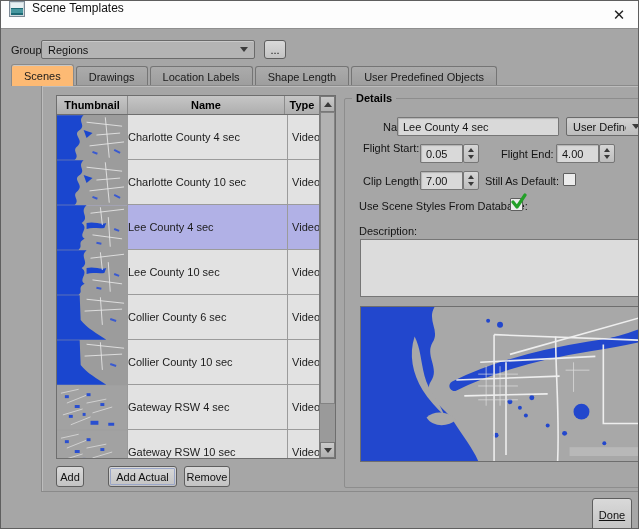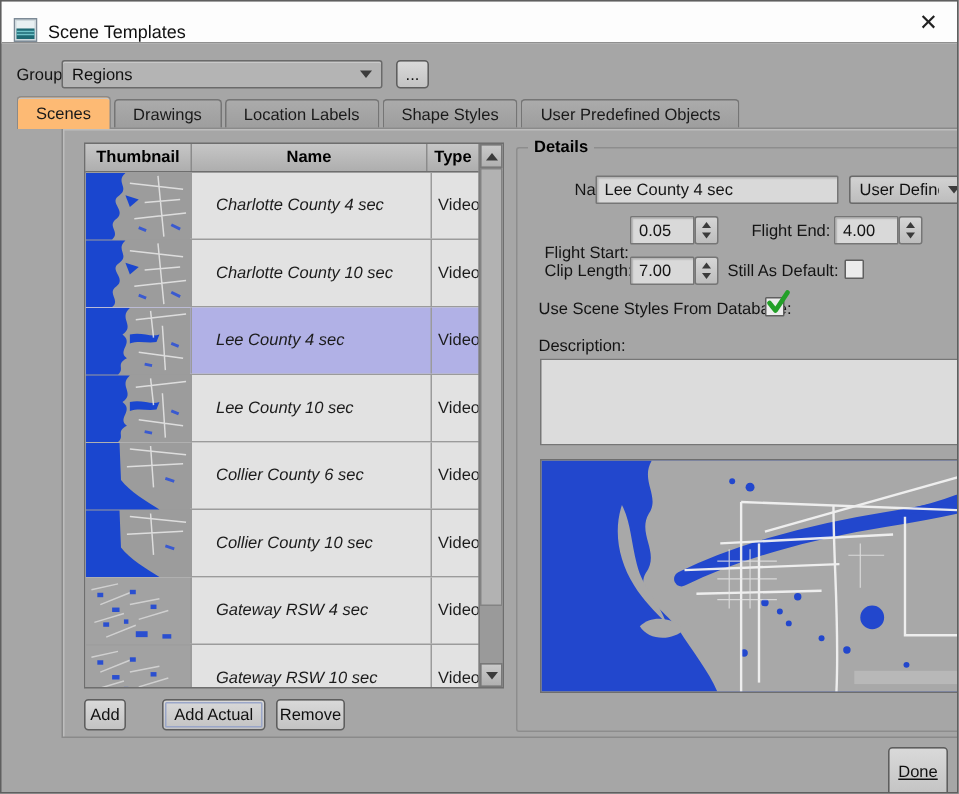--- a/index.html
+++ b/index.html
@@ -7,21 +7,21 @@
   body { font-family: "Liberation Sans", sans-serif; }
   .dialog {
     position: relative; width: 639px; height: 529px;
     background: #a6a6a6; border: 1px solid #5f5f5f;
     font-size: 11px; color: #111; overflow: hidden;
   }
   
   .titlebar {
     position:absolute; left:0; top:0; width:100%; height:28px;
     background:#fdfdfd; border-bottom:1px solid #8f8f8f;
-    display:flex; align-items:flex-end; padding:0 8px;
+    display:flex; align-items:flex-start; padding:0 8px;
   }
   .titlebar .app-icon { width:16px; height:16px; margin-right:7px; }
   .titlebar .title { font-size:12px; color:#101010; }
   .close-btn {
     position:absolute; right:6px; top:3px; width:26px; height:22px;
     display:flex; align-items:center; justify-content:center;
     font-size:15px; color:#222; cursor:default;
   }
   
   .label { color:#141414; }
@@ -66,21 +66,21 @@
   
   .table { position:absolute; left:14px; top:9px; width:280px; height:364px; border:1px solid #6e6e6e; background:#a0a0a0; }
   .thead { display:flex; height:19px; background:linear-gradient(#c6c6c6,#aeaeae); border-bottom:1px solid #6e6e6e; }
   .th { font-weight:bold; display:flex; align-items:center; justify-content:center; border-right:1px solid #8b8b8b; color:#000; }
   .th-thumb { width:71px; } .th-name { width:157px; } .th-type { width:34px; border-right:none; }
   .tbody { position:absolute; left:0; top:19px; width:263px; height:343px; overflow:hidden; }
   .trow { display:flex; height:45px; background:#e2e2e2; border-bottom:1px solid #9b9b9b; }
   .trow.sel .cell { background:#b1b1e6; }
   .cell { border-right:1px solid #9b9b9b; display:flex; align-items:center; }
   .cell-thumb { width:71px; padding:0; background:#9c9c9c; }
-  .cell-name { width:178px; padding-left:16px; color:#1c1c1c;font-style:italic; }
+  .cell-name { width:178px; padding-left:0; color:#1c1c1c; }
   .cell-type { width:35px; padding-left:4px; border-right:none; color:#1c1c1c; }
   .thumb { width:71px; height:45px; display:block; }
   
   .vscroll { position:absolute; right:0; top:0; width:16px; height:362px; background:#9a9a9a; border-left:1px solid #7d7d7d; }
   .sbtn { position:absolute; left:0; width:15px; height:16px; background:linear-gradient(#cacaca,#b0b0b0); border:1px solid #787878; display:flex; align-items:center; justify-content:center; }
   .sbtn.up { top:0; } .sbtn.down { bottom:0; }
   .tri-up { width:0;height:0;border-left:4px solid transparent;border-right:4px solid transparent;border-bottom:5px solid #3a3a3a; }
   .tri-dn { width:0;height:0;border-left:4px solid transparent;border-right:4px solid transparent;border-top:5px solid #3a3a3a; }
   .sthumb { position:absolute; left:0; top:16px; width:15px; height:292px; background:#b2b2b2; border:1px solid #838383; }
   
@@ -177,21 +177,21 @@
   <div class="combo group-combo">
     <span class="combo-text">Regions</span>
     <span class="arrow-down"></span>
   </div>
   <div class="btn browse-btn">...</div>
 
   <div class="tabs">
     <div class="tab active">Scenes</div>
     <div class="tab">Drawings</div>
     <div class="tab">Location Labels</div>
-    <div class="tab">Shape Styles</div>
+    <div class="tab">Shape Length</div>
     <div class="tab">User Predefined Objects</div>
   </div>
 
   <div class="tab-panel">
 
     <div class="table">
       <div class="thead">
         <div class="th th-thumb">Thumbnail</div>
         <div class="th th-name">Name</div>
         <div class="th th-type">Type</div>
@@ -293,21 +293,21 @@
 
       <span class="label pos" style="left:18px; top:22px;padding-left:20px;">Name:</span>
       <div class="field pos" style="left:52px; top:18px; width:162px; height:19px;">
         <span>Lee County 4 sec</span>
       </div>
       <div class="combo pos" style="left:221px; top:18px; width:81px; height:19px; background:linear-gradient(#d2d2d2,#bdbdbd);">
         <span class="combo-text">User Defined</span>
         <span class="arrow-down"></span>
       </div>
 
-      <span class="label pos" style="left:18px; top:64px;">Flight Start:</span>
+      <span class="label pos" style="left:18px; top:43px;">Flight Start:</span>
       <div class="field pos" style="left:75px; top:45px; width:43px; height:19px;">
         <span>0.05</span>
       </div>
       <div class="spin" style="left:118px; top:45px;">
           <span class="t-up"></span>
           <span class="t-dn"></span>
         </div>
 
       <span class="label pos" style="left:156px; top:49px;">Flight End:</span>
       <div class="field pos" style="left:211px; top:45px; width:43px; height:19px;">

